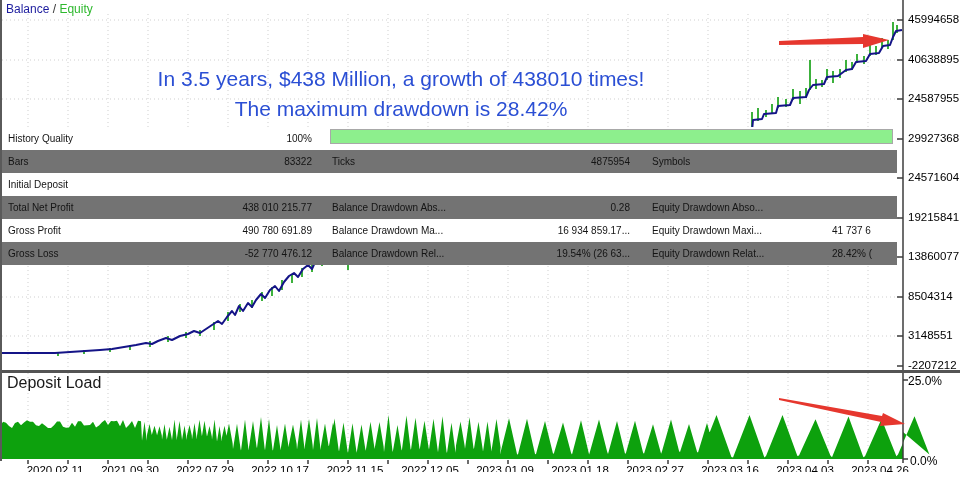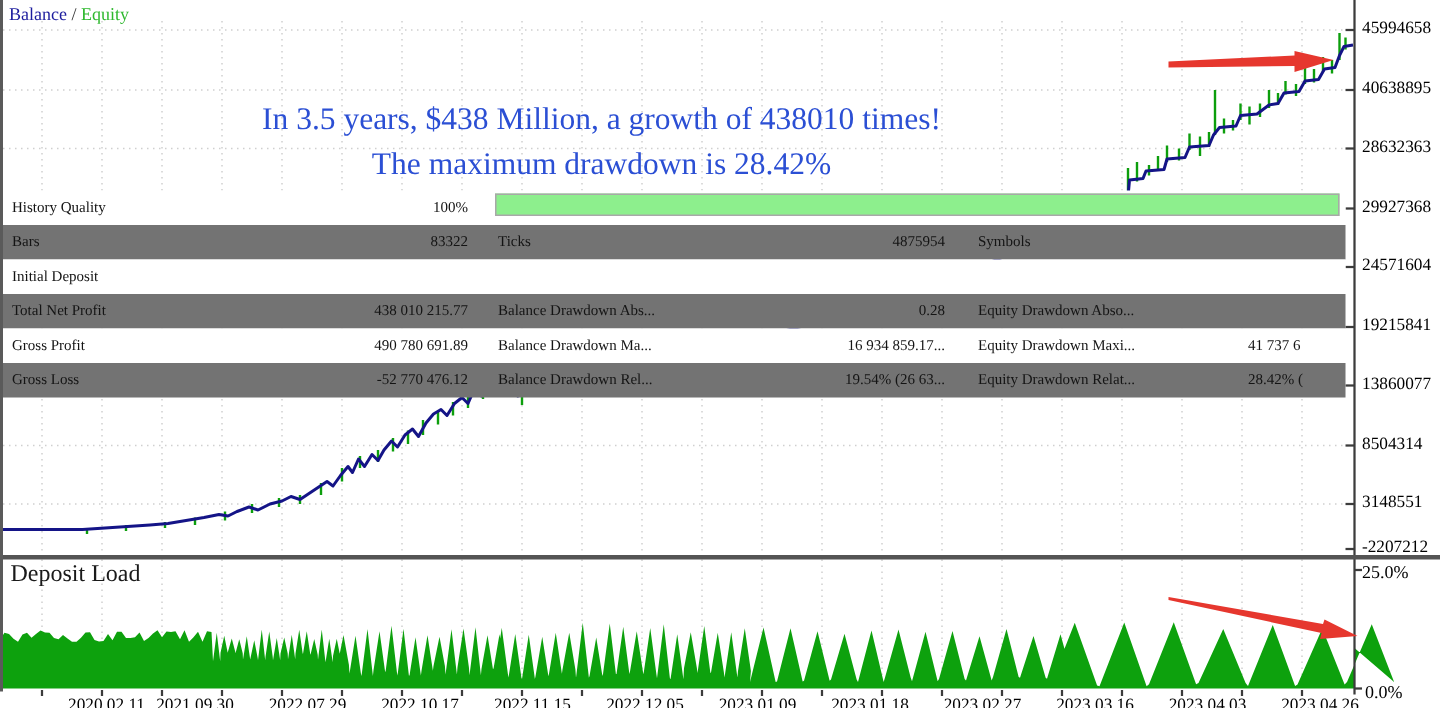--- a/index.html
+++ b/index.html
@@ -1,17 +1,17 @@
 <!DOCTYPE html>
 <html><head>
 <meta charset="utf-8">
 <style>
   html,body{margin:0;padding:0;background:#fff;}
   .root{position:relative;width:960px;height:472px;background:#fff;overflow:hidden;
-        font-family:Liberation Serif, serif;}
+        font-family:Liberation Sans, sans-serif;}
   #main-svg{position:absolute;left:0;top:0;z-index:1;}
   #arrow-svg{position:absolute;left:0;top:0;z-index:6;pointer-events:none;}
   .legend{position:absolute;left:6px;top:2px;z-index:3;font-size:12px;white-space:nowrap;}
   .legend .bal{color:#1c1c9e;}
   .legend .sep{color:#333;}
   .legend .eq{color:#2eb82e;}
   .annotation{position:absolute;left:118px;top:64px;width:566px;z-index:3;text-align:center;
               color:#2b4fd4;font-size:21px;line-height:30px;white-space:nowrap;}
   .stats{position:absolute;left:0;top:127px;width:897px;z-index:2;font-size:10px;color:#141414;}
   .srow{display:flex;height:23px;line-height:23px;position:relative;}
@@ -260,37 +260,37 @@
     </div>
 
   <div class="sep-line"></div>
   <div class="left-border"></div>
 
   <div class="dl-title">Deposit Load</div>
   <div class="dl-max">25.0%</div>
   <div class="dl-min">0.0%</div>
 
   <div id="x-axis">
-      <span class="xlabel" style="left: 71px; text-align: center;">2020.02.11</span>
+      <span class="xlabel" style="left: 55px; text-align: center;">2020.02.11</span>
       <span class="xlabel" style="left: 130px;">2021.09.30</span>
       <span class="xlabel" style="left: 205px;">2022.07.29</span>
       <span class="xlabel" style="left: 280px;">2022.10.17</span>
       <span class="xlabel" style="left: 355px;">2022.11.15</span>
       <span class="xlabel" style="left: 430px;">2022.12.05</span>
       <span class="xlabel" style="left: 505px;">2023.01.09</span>
       <span class="xlabel" style="left: 580px;">2023.01.18</span>
       <span class="xlabel" style="left: 655px;">2023.02.27</span>
       <span class="xlabel" style="left: 730px;">2023.03.16</span>
       <span class="xlabel" style="left: 805px;">2023.04.03</span>
       <span class="xlabel" style="left: 880px;">2023.04.26</span>
     </div>
   <div id="y-axis">
       <span class="ylabel" style="top: 13px;">45994658</span>
       <span class="ylabel" style="top: 53px;">40638895</span>
-      <span class="ylabel" style="top: 92px;">28632363</span>
+      <span class="ylabel" style="top: 92px;">24587955</span>
       <span class="ylabel" style="top: 132px;">29927368</span>
       <span class="ylabel" style="top: 171px;">24571604</span>
       <span class="ylabel" style="top: 211px;">19215841</span>
       <span class="ylabel" style="top: 250px;">13860077</span>
       <span class="ylabel" style="top: 290px;">8504314</span>
       <span class="ylabel" style="top: 329px;">3148551</span>
       <span class="ylabel" style="top: 359px;">-2207212</span>
     </div>
 
   <svg id="arrow-svg" width="960" height="481">

